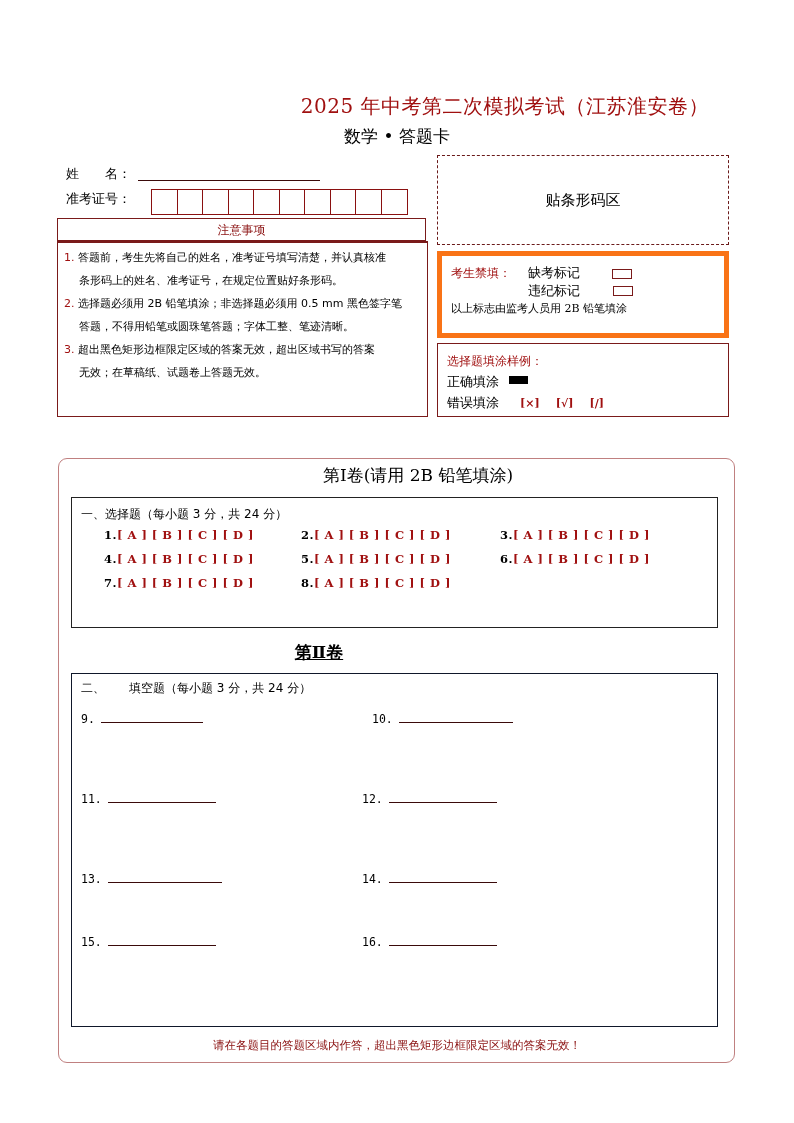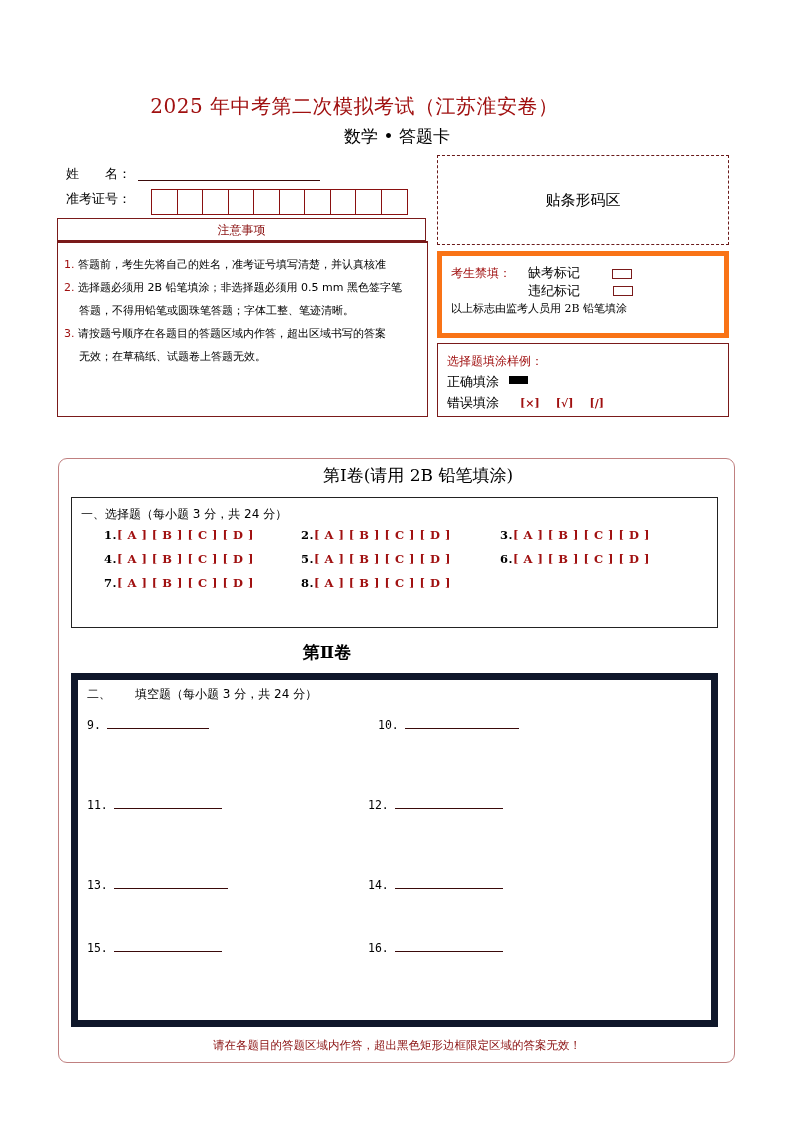--- a/index.html
+++ b/index.html
@@ -1,32 +1,32 @@
 <!DOCTYPE html>
 <html><head>
 <meta charset="utf-8">
 <style>
   html, body { margin:0; padding:0; background:#ffffff; }
   body { width:794px; height:1123px; position:relative; overflow:hidden;
          font-family:"DejaVu Serif","Liberation Serif",serif; color:#000; }
   .abs { position:absolute; }
 
-  .title { left:0; width:709px; top:93px; text-align:center; font-size:20px; color:#a01010; letter-spacing:0.5px; }
+  .title { left:0; width:709px; top:93px; text-align:right; font-size:20px; color:#a01010; letter-spacing:0.5px; }
   .subtitle { left:0; width:794px; top:125px; text-align:center; font-size:17px; }
 
   .label { font-family:"DejaVu Sans","Liberation Sans",sans-serif; font-size:13px; }
   .name-line { left:138px; top:180px; width:182px; border-bottom:1px solid #3a0a0a; height:0; }
   .id-boxes { left:151px; top:189px; height:24px; display:flex; border:1px solid #8a1010; }
   .id-box { width:25.5px; height:24px; border-right:1px solid #8a1010; box-sizing:border-box; }
   .id-box:last-child { border-right:none; }
 
   .notice-head { left:57px; top:218px; width:369px; height:23px; border:1px solid #7a1a1a; box-sizing:border-box;
                  text-align:center; line-height:22px; font-size:12px; color:#8a1010; font-family:"DejaVu Sans","Liberation Sans",sans-serif; }
   .notice-body { left:57px; top:241px; width:371px; height:176px; border:1px solid #7a1a1a; border-top:2px solid #7a1a1a; box-sizing:border-box;
-                 font-family:"DejaVu Sans","Liberation Sans",sans-serif; font-size:11px; line-height:23px; padding:10px 6px 0 6px; }
+                 font-family:"DejaVu Sans","Liberation Sans",sans-serif; font-size:11px; line-height:23px; padding:3px 6px 0 6px; }
   .notice-item .num { color:#a01010; }
   .notice-item .indent { padding-left:15px; display:block; }
 
   .barcode { left:437px; top:155px; width:292px; height:90px; border:1px dashed #6a1a1a; box-sizing:border-box;
              display:flex; align-items:center; justify-content:center; font-size:15px; color:#000000; font-family:"DejaVu Sans","Liberation Sans",sans-serif; }
   .forbid { left:437px; top:251px; width:292px; height:87px; border:5px solid #f97316; box-sizing:border-box;
             font-family:"DejaVu Sans","Liberation Sans",sans-serif; font-size:12px; }
   .mark-box { width:18px; height:8px; border:1px solid #7a1a1a; display:inline-block; }
   .sample { left:437px; top:343px; width:292px; height:74px; border:1px solid #7a1a1a; box-sizing:border-box;
             font-family:"DejaVu Sans","Liberation Sans",sans-serif; font-size:13px; }
@@ -34,22 +34,22 @@
   .wrong { color:#a01010; font-weight:bold; font-size:11px; margin-left:12px; font-family:"DejaVu Serif","Liberation Serif",serif; }
 
   .frame { left:58px; top:458px; width:677px; height:605px; border:1px solid #c08080; border-radius:9px; box-sizing:border-box; }
   .sec1-title { left:0; width:794px; top:464px; text-align:center; font-size:17px;padding-left:21px; }
   .box1 { left:71px; top:497px; width:647px; height:131px; border:1px solid #222; box-sizing:border-box; }
   .sec-head { font-family:"DejaVu Sans","Liberation Sans",sans-serif; font-size:12px; }
   .mcq { font-size:11.5px; font-weight:bold; letter-spacing:0.5px; }
   .mcq .q { color:#000; }
   .mcq .opt { color:#a01010; }
 
-  .sec2-title { left:12px; width:630px; top:641px; text-align:center; font-size:17px; font-weight:bold; }
-  .box2 { left:71px; top:673px; width:647px; height:354px; border:7px solid #0f172a; box-sizing:border-box; }
+  .sec2-title { left:4px; width:630px; top:641px; text-align:center; font-size:17px; font-weight:bold;text-decoration:underline; }
+  .box2 { left:71px; top:673px; width:647px; height:354px; border:1px solid #0f172a; box-sizing:border-box; }
   .blank { font-size:11.5px; font-family:"DejaVu Sans Mono","Liberation Mono",monospace; }
   .blank .line { display:inline-block; border-bottom:1px solid #3a0a0a; height:1px; vertical-align:bottom; margin-left:6px; position:relative; top:-3px; }
 
   .footer-note { left:0; width:794px; top:1038px; text-align:center; font-family:"DejaVu Sans","Liberation Sans",sans-serif; font-size:11.5px; color:#8a1010; }
 </style>
 </head>
 <body>
 
 <div class="abs title">2025 年中考第二次模拟考试（江苏淮安卷）</div>
 <div class="abs subtitle">数学 • 答题卡</div>
@@ -68,29 +68,30 @@
   <div class="id-box"></div>
   <div class="id-box"></div>
   <div class="id-box"></div>
 </div>
 
 <div class="abs notice-head">注意事项</div>
 <div class="abs notice-body">
   <div class="notice-item">
     <span class="num">1.</span>
     <span>答题前，考生先将自己的姓名，准考证号填写清楚，并认真核准</span>
+    <span class="indent">条形码上的姓名、准考证号，在规定位置贴好条形码。</span>
   </div>
   <div class="notice-item">
     <span class="num">2.</span>
     <span>选择题必须用 2B 铅笔填涂；非选择题必须用 0.5 mm 黑色签字笔</span>
     <span class="indent">答题，不得用铅笔或圆珠笔答题；字体工整、笔迹清晰。</span>
   </div>
   <div class="notice-item">
     <span class="num">3.</span>
-    <span>请按题号顺序在各题目的答题区域内作答，超出区域书写的答案</span>
+    <span>超出黑色矩形边框限定区域的答案无效，超出区域书写的答案</span>
     <span class="indent">无效；在草稿纸、试题卷上答题无效。</span>
   </div>
 </div>
 
 <div class="abs barcode">
   <span>贴条形码区</span>
 </div>
 
 <div class="abs forbid">
   <span class="abs" style="left:9px; top:9px; color:#a01010;">考生禁填：</span>

